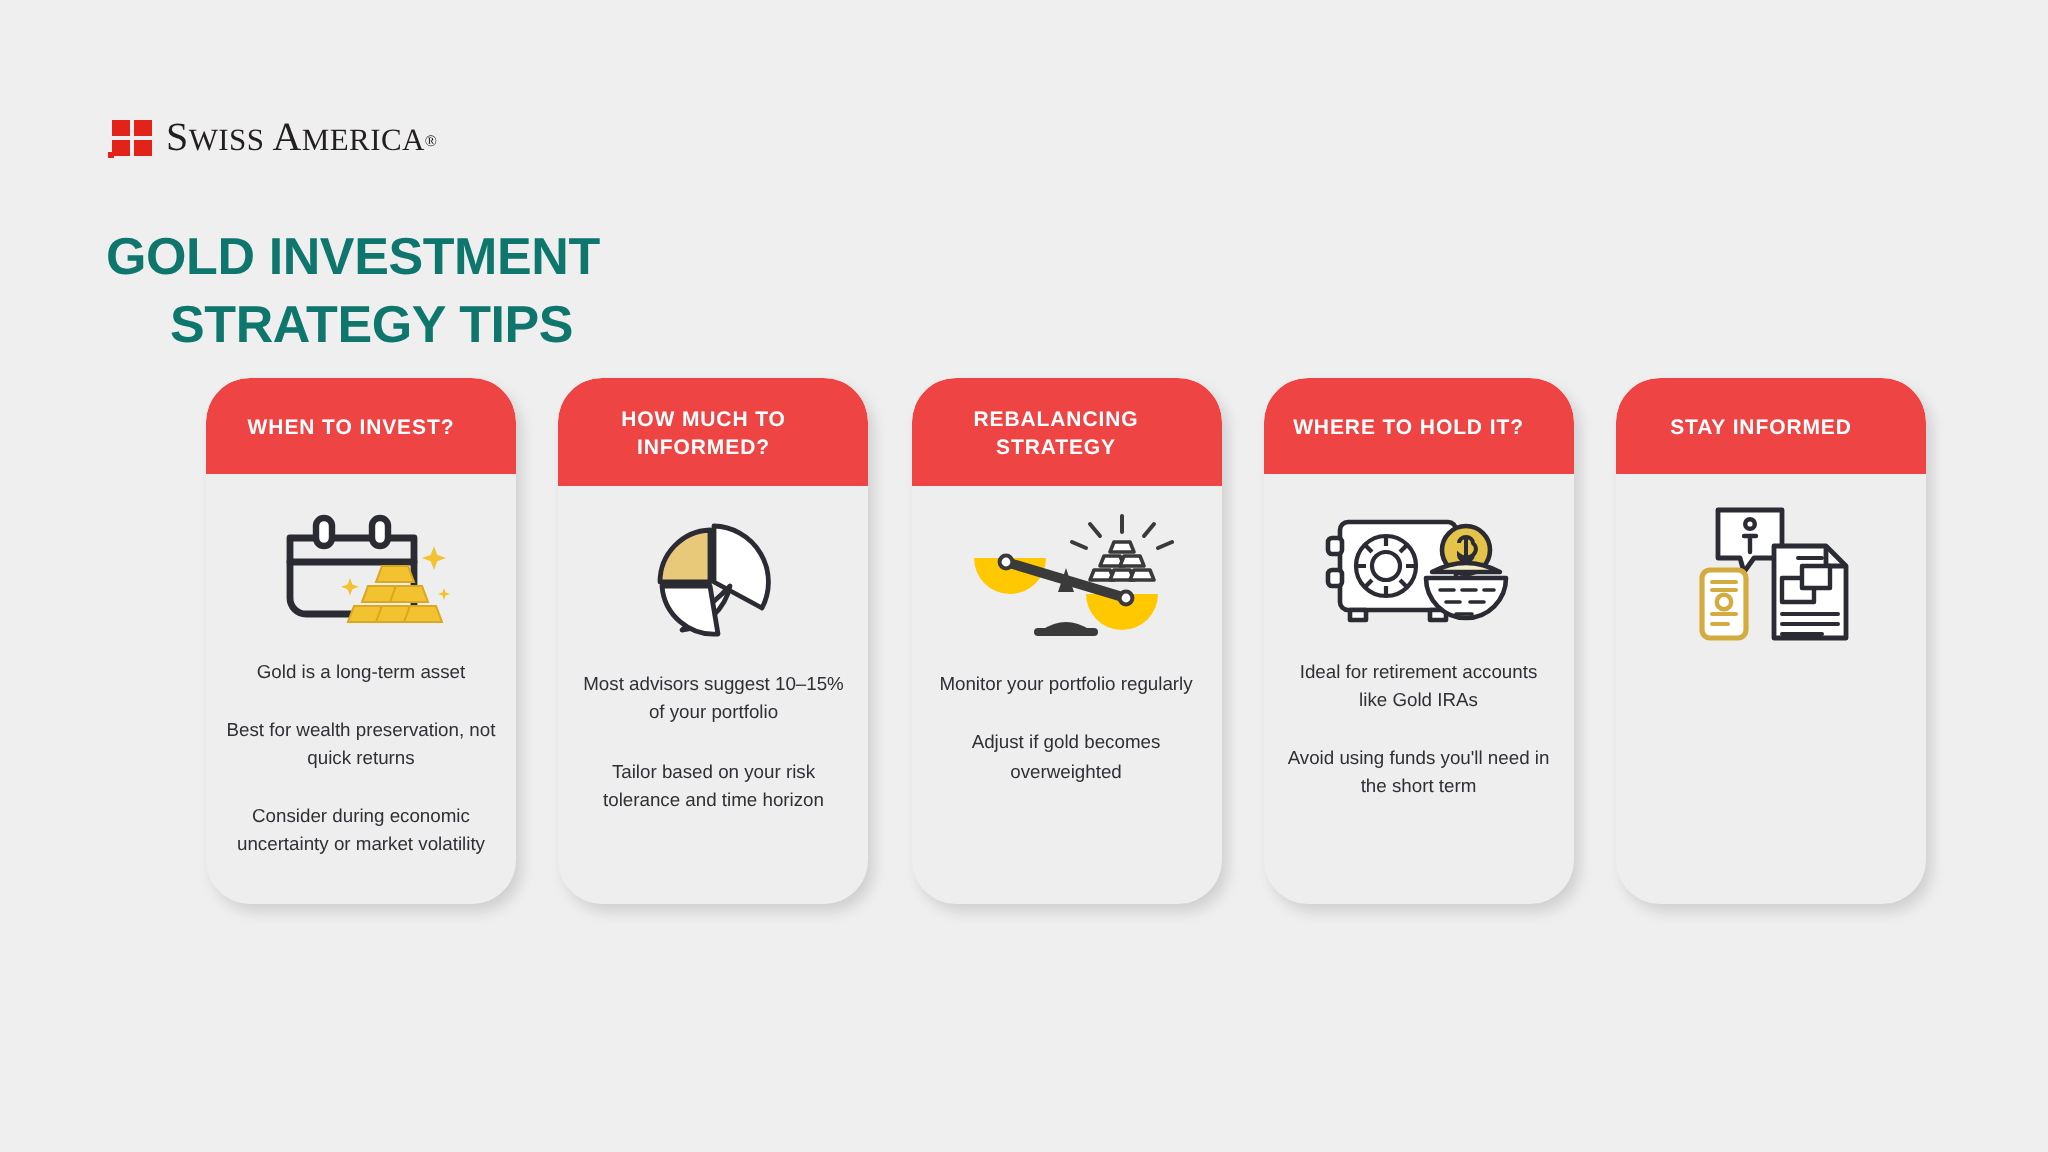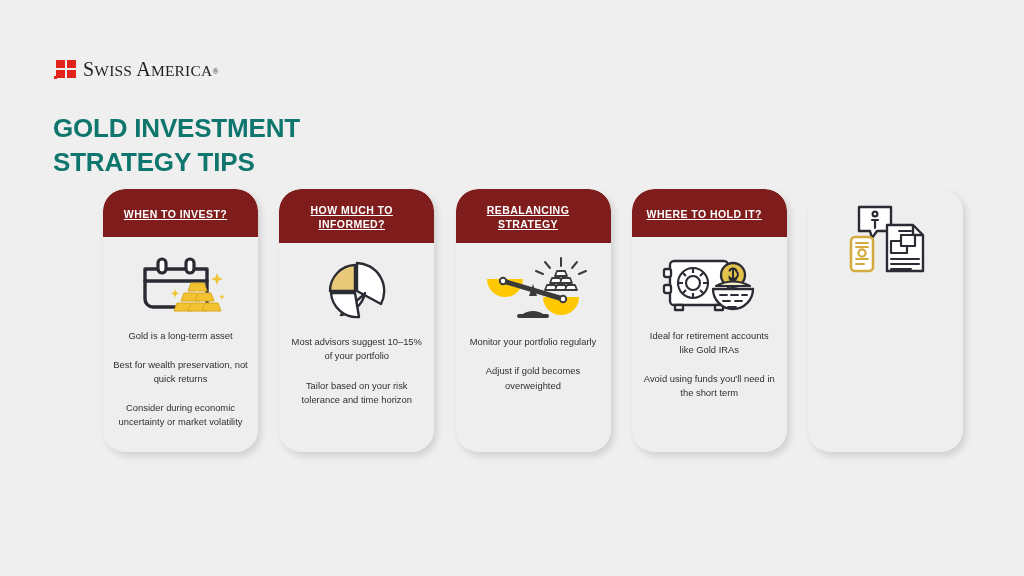--- a/index.html
+++ b/index.html
@@ -56,21 +56,21 @@
     position: absolute;
     left: 53px;
     top: 95px;
     width: 420px;
     font-size: 26px;
     font-weight: bold;
     line-height: 1.28;
     letter-spacing: -0.2px;
     color: #0f766e;
   }
-  .headline .l2 { display: block; }
+  .headline .l2 { display: block; margin-left: 32px; }
 
   
   .cards {
     position: absolute;
     left: 103px;
     top: 189px;
     width: 860px;
     display: flex;
     justify-content: space-between;
   }
@@ -79,34 +79,33 @@
     min-height: 263px;
     background: #eeeeee;
     border-radius: 22px;
     box-shadow: 3px 4px 7px rgba(0,0,0,0.13);
     overflow: hidden;
     display: flex;
     flex-direction: column;
     position: relative;
   }
   .card-header {
-    background: #7f1d1d;
+    background: #ef4444;
     border-radius: 22px 22px 0 0;
     color: #ffffff;
     font-size: 10.5px;
     font-weight: bold;
     letter-spacing: 0.45px;
     line-height: 1.35;
     text-align: center;
     padding: 14px 10px 12px 0;
     min-height: 22px;
     display: flex;
     align-items: center;
     justify-content: center;
-    text-decoration: underline;
   }
   .card-icon {
     height: 88px;
     display: flex;
     align-items: center;
     justify-content: center;
     padding-top: 4px;
   }
   .card-body {
     padding: 0 10px 18px 10px;
@@ -260,20 +259,21 @@
         </g>
       </svg>
     </div>
     <div class="card-body">
       <div class="bullet">Ideal for retirement accounts like Gold IRAs</div>
       <div class="bullet">Avoid using funds you'll need in the short term</div>
     </div>
   </div>
 
   <div class="card">
+    <div class="card-header">STAY INFORMED</div>
     <div class="card-icon">
       <svg width="86" height="72" viewBox="0 0 86 72">
         <g fill="#ffffff" stroke="#2b2b33" stroke-width="2.4" stroke-linejoin="round">
           <path d="M16 6 h32 v24 h-14 l-5 7 -2 -7 h-11 z"></path>
         </g>
         <g fill="none" stroke="#2b2b33" stroke-width="2.2" stroke-linecap="round">
           <circle cx="32" cy="13" r="2.4"></circle>
           <path d="M32 19 v8"></path>
           <path d="M29 19 h6"></path>
         </g>

